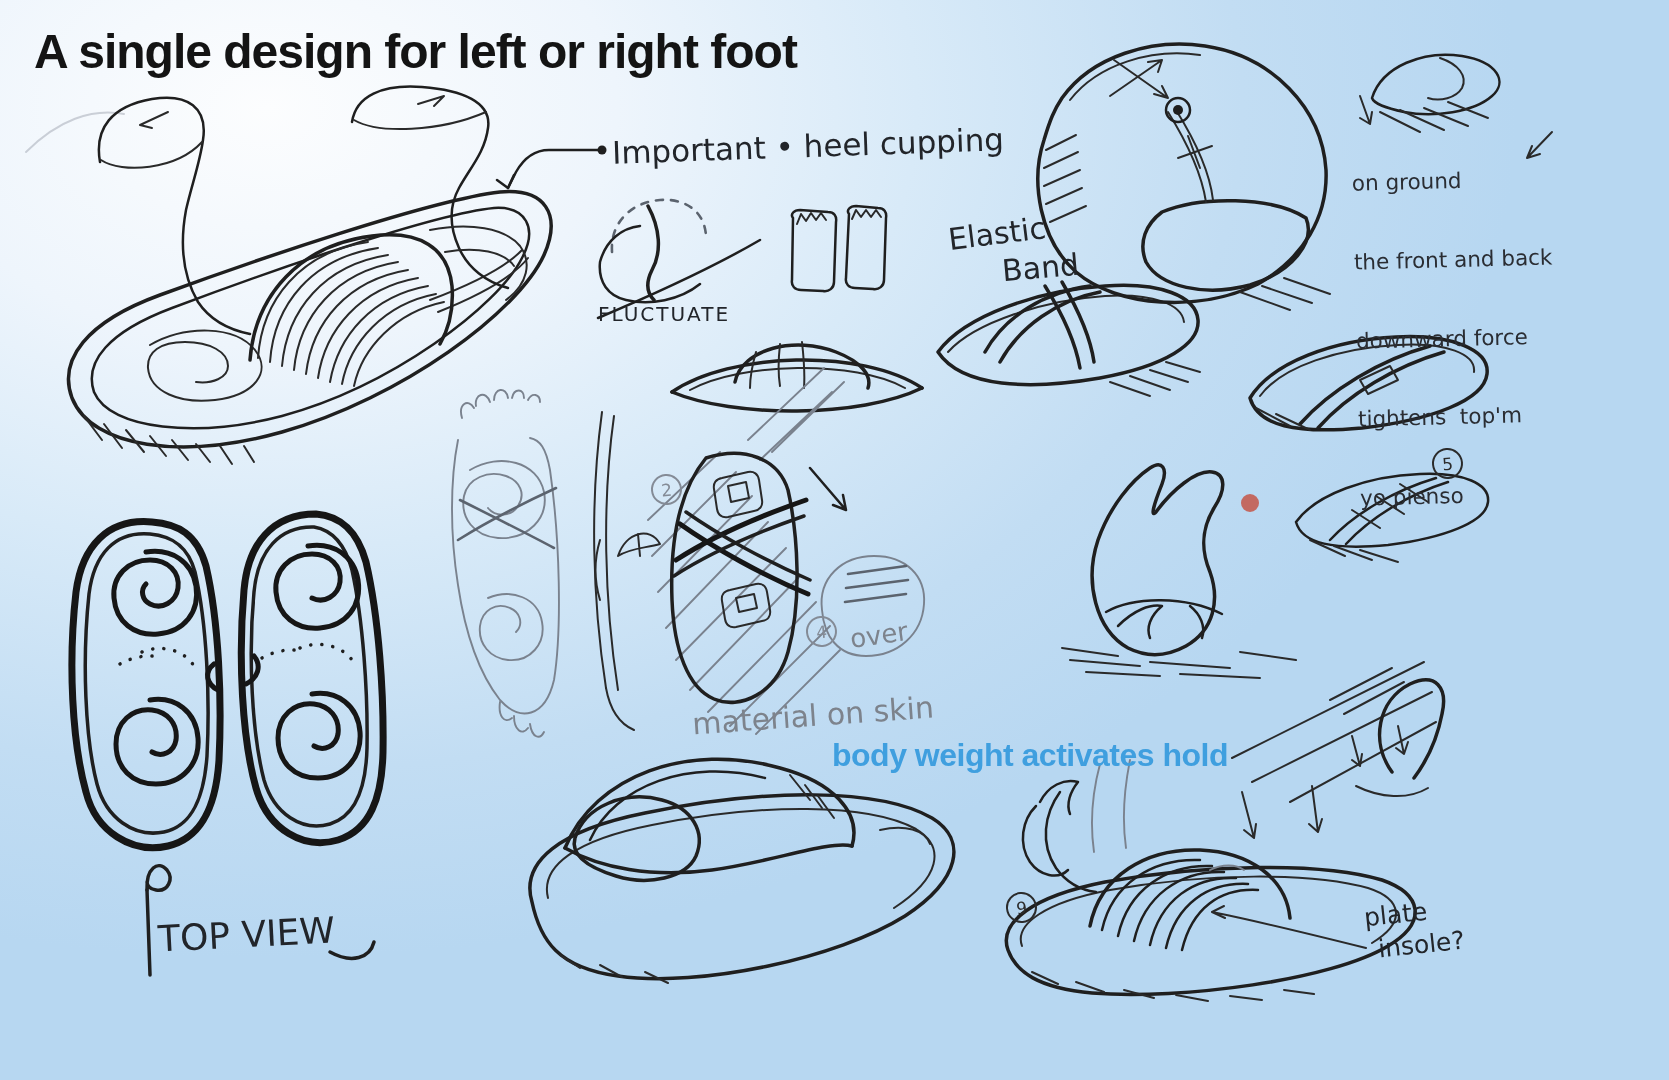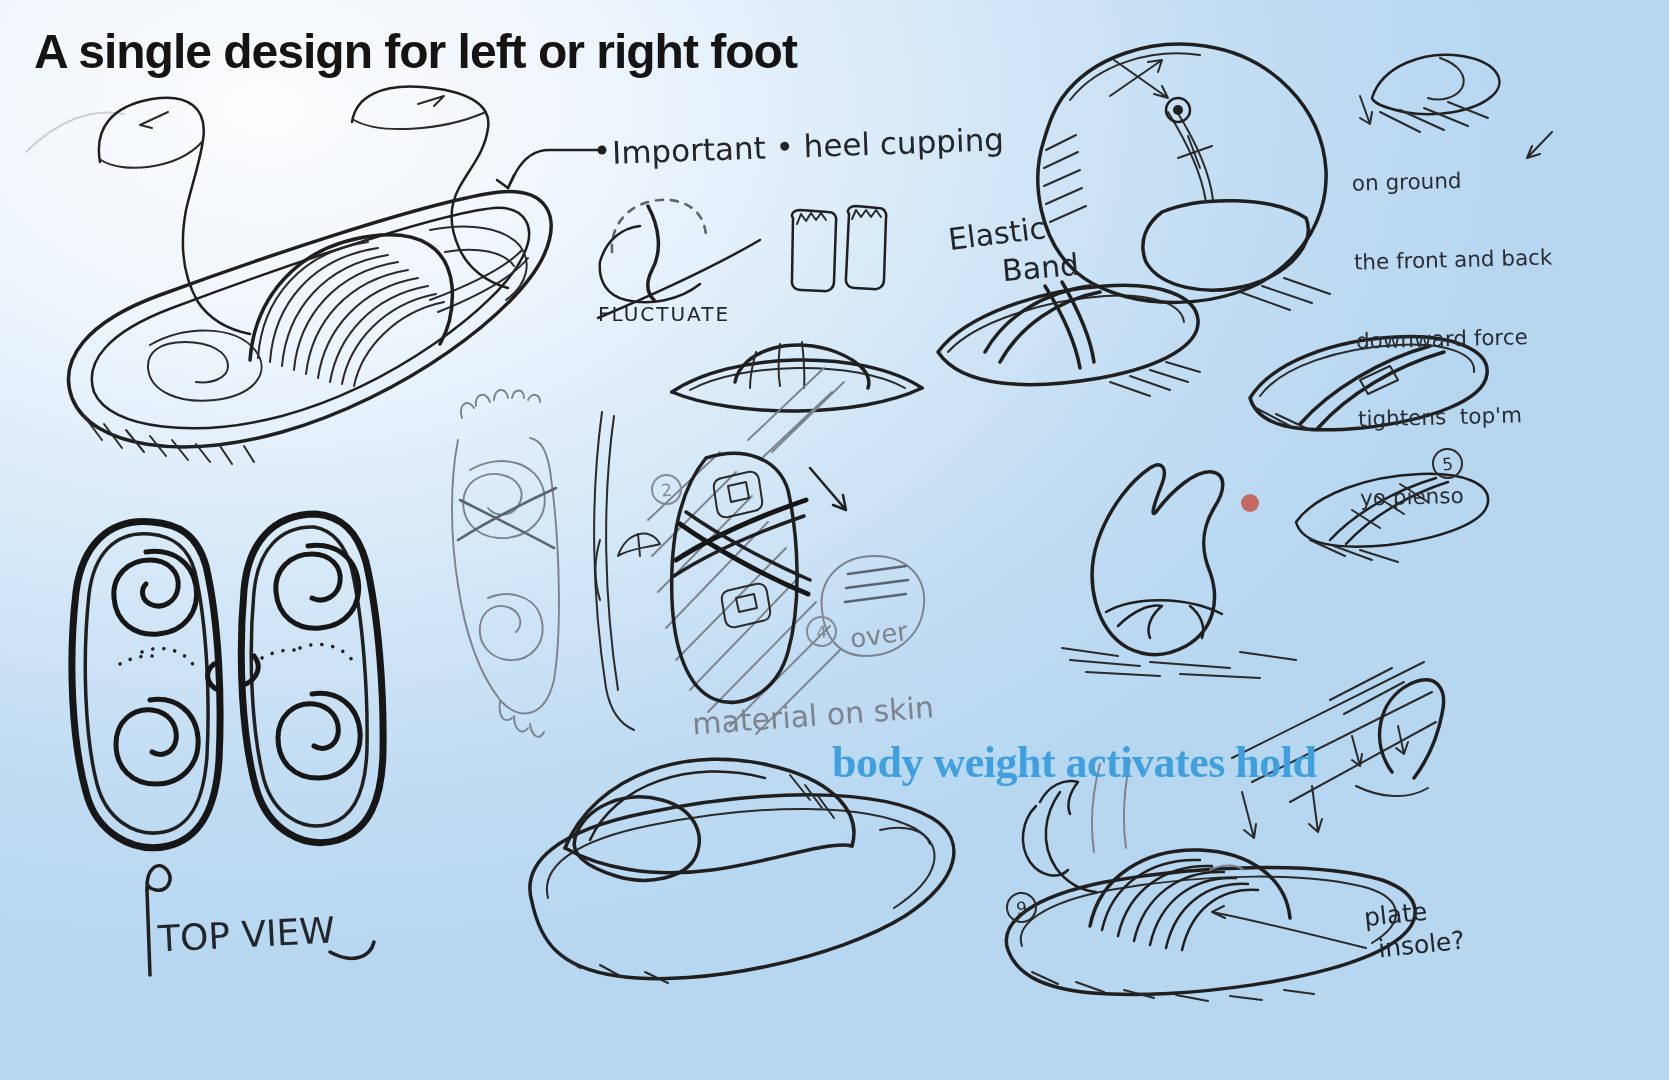--- a/index.html
+++ b/index.html
@@ -18,21 +18,21 @@
   .pencil{stroke:#7a828e;fill:none;stroke-width:1.9;stroke-linecap:round;stroke-linejoin:round;}
   .pencil-dark{stroke:#5b636e;fill:none;stroke-width:2.6;stroke-linecap:round;stroke-linejoin:round;}
   .txt{position:absolute;color:#22252a;}
   .hand{font-family:"DejaVu Sans",sans-serif;}
   .title{
     font-size:48px;font-weight:600;letter-spacing:-1px;color:#141414;
     font-family:"Liberation Sans",sans-serif;
   }
   .note-lines{white-space:pre-wrap;line-height:1.22;}
   .gray{color:#7d838c;}
-  .blue-note{font-size:44px;font-weight:600;letter-spacing:-0.5px;color:var(--accent,#3f9fdf);font-family:Liberation Serif, serif;}
+  .blue-note{font-size:32px;font-weight:600;letter-spacing:-0.5px;color:var(--accent,#3f9fdf);font-family:Liberation Sans, sans-serif;}
   .circ{
     position:absolute;border:2px solid #2b2b2b;border-radius:50%;
     width:27px;height:27px;display:flex;align-items:center;justify-content:center;
     font-size:17px;font-family:"DejaVu Sans",sans-serif;color:#2b2b2b;transform:rotate(-5deg);
   }
   .circ.pncl{border-color:#848b96;color:#848b96;}
 </style>
 </head>
 <body>
 

